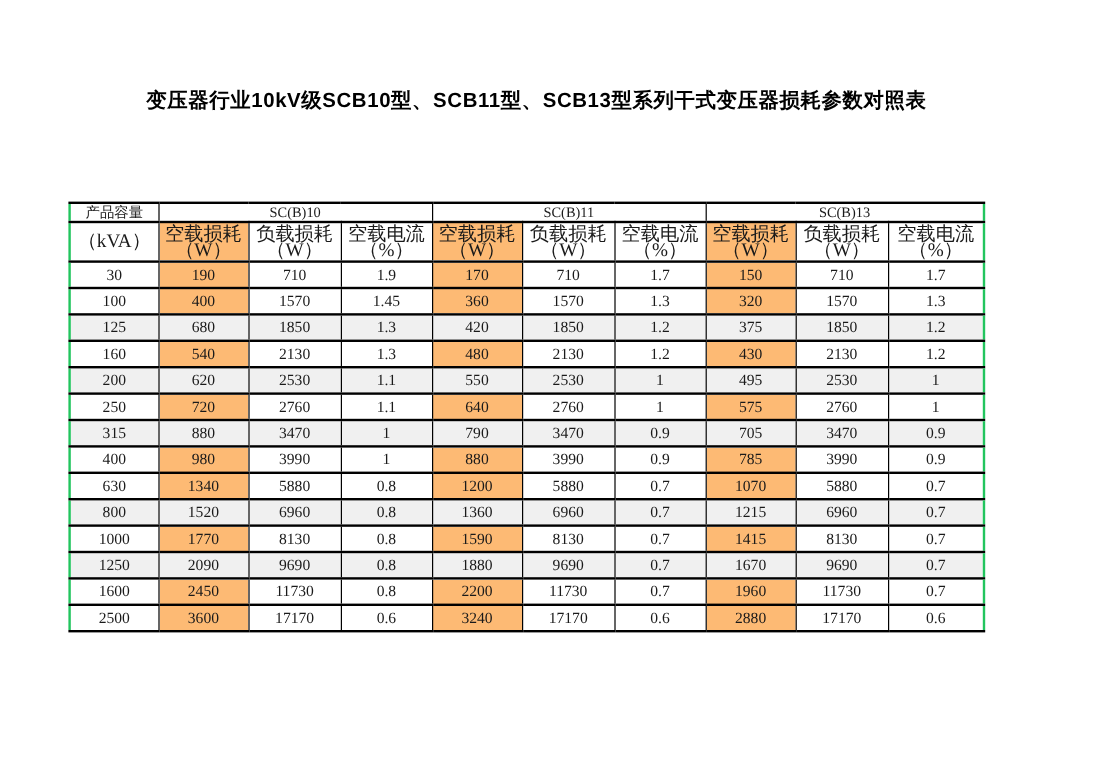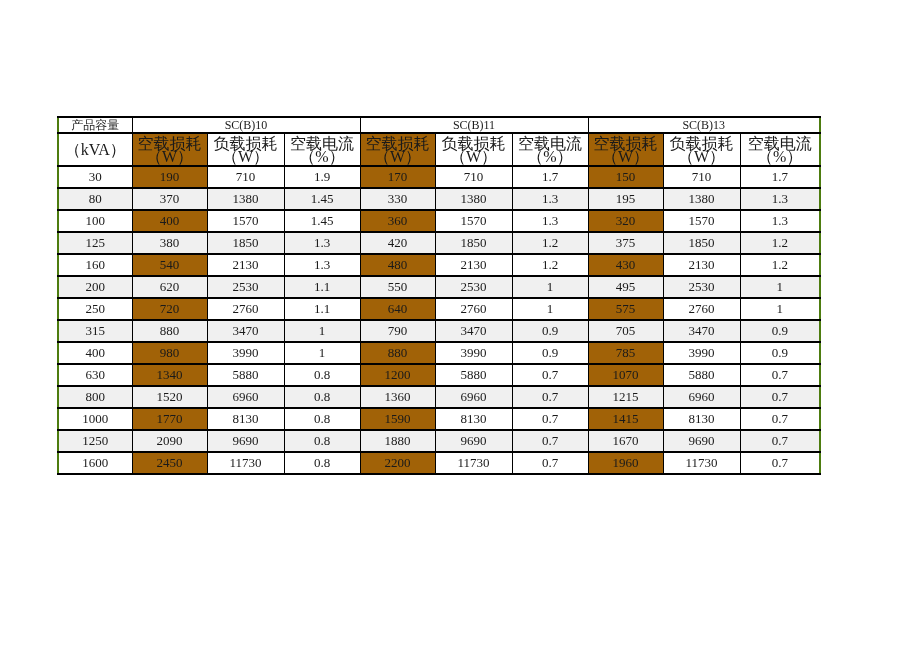--- a/index.html
+++ b/index.html
@@ -17,25 +17,25 @@
     text-align: center;
     font-family: "Liberation Sans", sans-serif;
     font-weight: bold;
     font-size: 17px;
     color: #000000;
     letter-spacing: 0.5px;
   }
   table.loss-table {
     position: absolute;
     left: 57px;
-    top: 116px;
+    top: 96px;
     width: 762px;
     border-collapse: collapse;
     table-layout: fixed;
-    border: 2px solid #4d7c0f;
+    border: 2px solid #22c55e;
   }
   table.loss-table th, table.loss-table td {
     border-left: 1px solid #000000;
     border-right: 1px solid #000000;
     border-top: 2px solid #000000;
     border-bottom: 2px solid #000000;
     text-align: center;
     vertical-align: middle;
     font-weight: normal;
     color: #1a1a1a;
@@ -45,27 +45,28 @@
   tr.group-row th { height: 14px; font-size: 12px; line-height: 14px; }
   tr.sub-row th {
     height: 29px;
     font-size: 16px;
     line-height: 13px;
     word-break: break-all;
     padding: 1px 2px;
   }
   tbody td { height: 20px; font-size: 13px; line-height: 20px; }
   tr.banded td { background: #f0f0f0; }
-  td.noload, th.noload { background: #a16207; }
+  td.noload, th.noload { background: #fdba74; }
 </style>
 </head>
 <body>
 
 <div class="page">
 
+  <div class="doc-title">变压器行业10kV级SCB10型、SCB11型、SCB13型系列干式变压器损耗参数对照表</div>
 
   <table class="loss-table">
     <colgroup>
       <col style="width:74px">
       <col style="width:75px">
         <col style="width:77px">
         <col style="width:76px">
       <col style="width:75px">
         <col style="width:77px">
         <col style="width:76px">
@@ -99,47 +100,35 @@
           <td class="noload">190</td>
           <td>710</td>
           <td>1.9</td>
           <td class="noload">170</td>
           <td>710</td>
           <td>1.7</td>
           <td class="noload">150</td>
           <td>710</td>
           <td>1.7</td>
         </tr>
-        <tr class="banded">
-          <td>80</td>
-          <td class="noload">370</td>
-          <td>1380</td>
-          <td>1.45</td>
-          <td class="noload">330</td>
-          <td>1380</td>
-          <td>1.3</td>
-          <td class="noload">195</td>
-          <td>1380</td>
-          <td>1.3</td>
-        </tr>
         <tr>
           <td>100</td>
           <td class="noload">400</td>
           <td>1570</td>
           <td>1.45</td>
           <td class="noload">360</td>
           <td>1570</td>
           <td>1.3</td>
           <td class="noload">320</td>
           <td>1570</td>
           <td>1.3</td>
         </tr>
         <tr class="banded">
           <td>125</td>
-          <td class="noload">380</td>
+          <td class="noload">680</td>
           <td>1850</td>
           <td>1.3</td>
           <td class="noload">420</td>
           <td>1850</td>
           <td>1.2</td>
           <td class="noload">375</td>
           <td>1850</td>
           <td>1.2</td>
         </tr>
         <tr>
@@ -255,16 +244,28 @@
           <td class="noload">2450</td>
           <td>11730</td>
           <td>0.8</td>
           <td class="noload">2200</td>
           <td>11730</td>
           <td>0.7</td>
           <td class="noload">1960</td>
           <td>11730</td>
           <td>0.7</td>
         </tr>
+        <tr>
+          <td>2500</td>
+          <td class="noload">3600</td>
+          <td>17170</td>
+          <td>0.6</td>
+          <td class="noload">3240</td>
+          <td>17170</td>
+          <td>0.6</td>
+          <td class="noload">2880</td>
+          <td>17170</td>
+          <td>0.6</td>
+        </tr>
       </tbody>
   </table>
 
 </div>
 
 </body></html>

